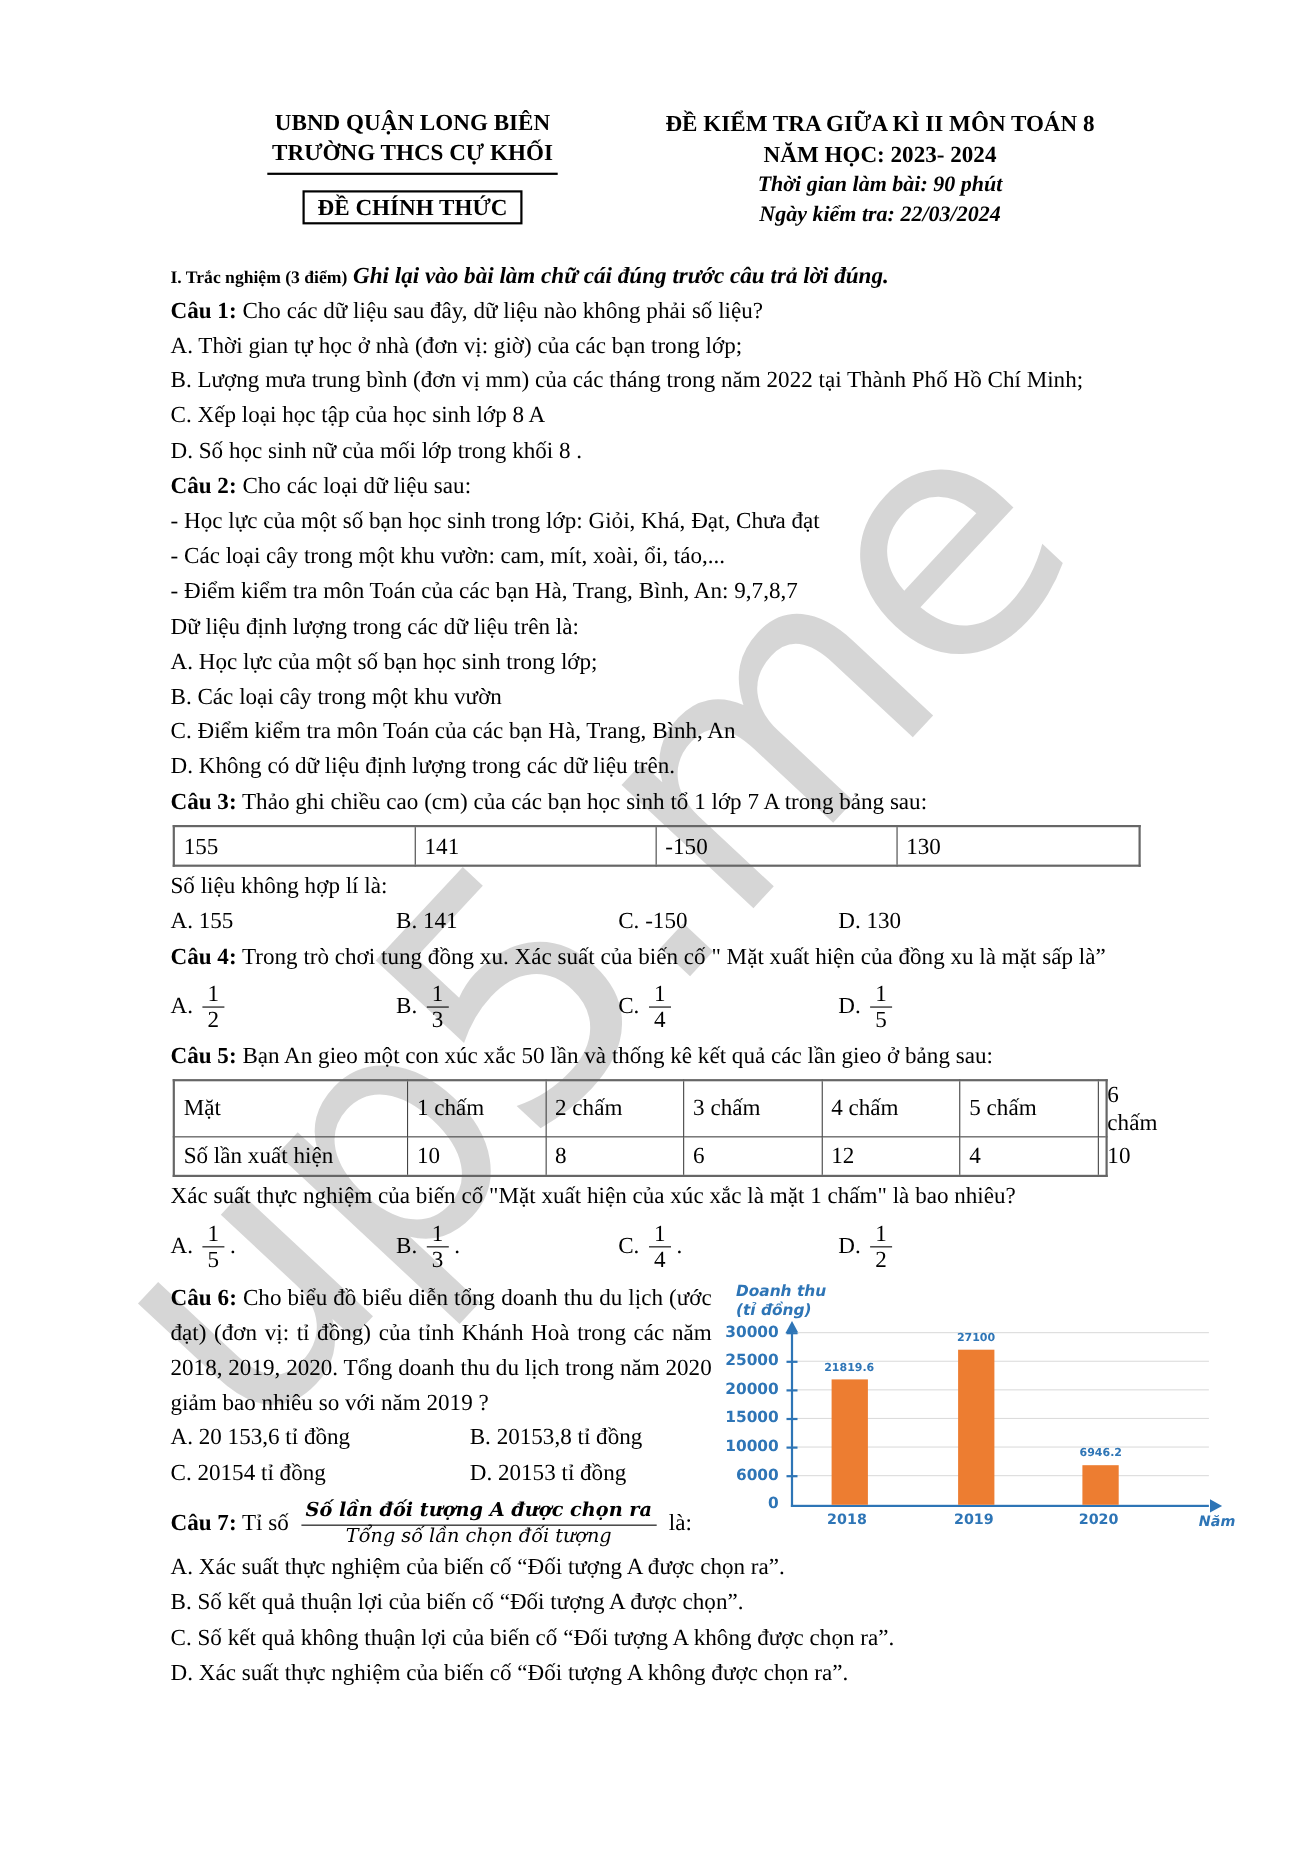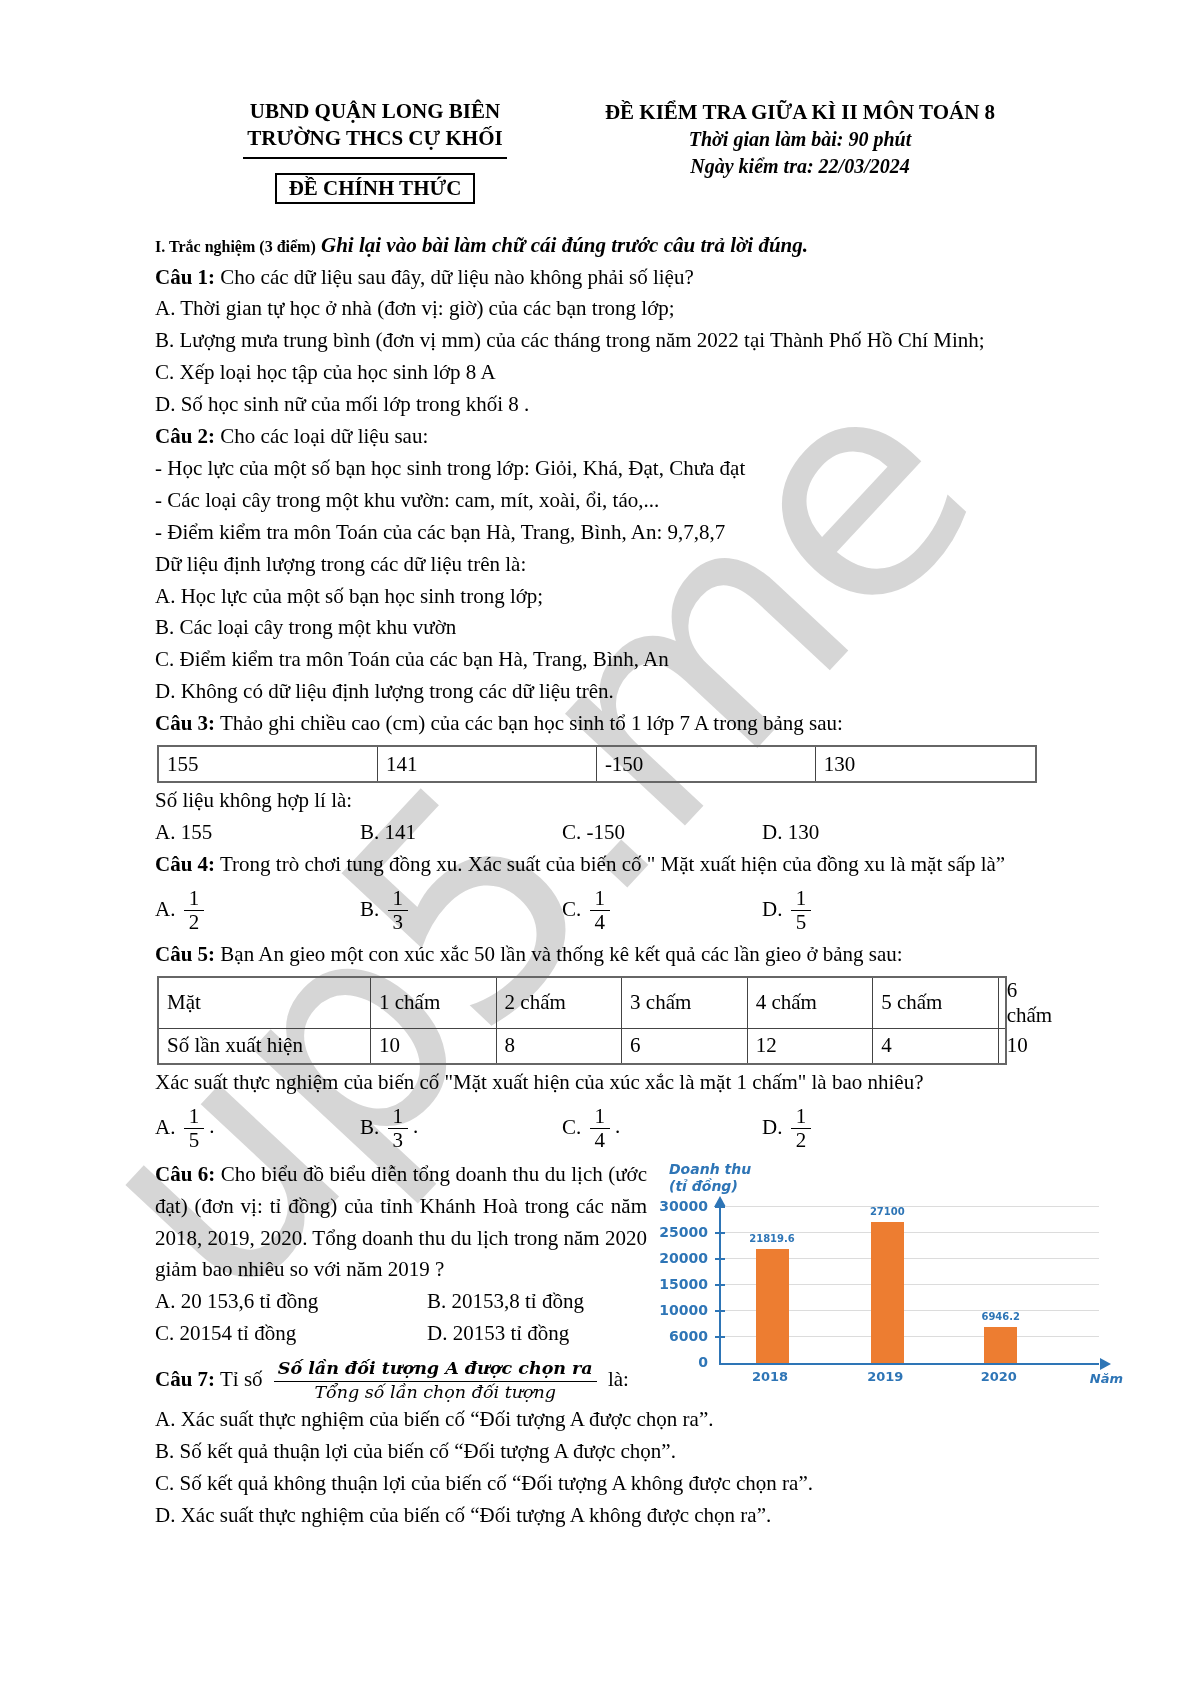--- a/index.html
+++ b/index.html
@@ -76,20 +76,21 @@
   <div class="content">
 
     <div class="hdr">
       <div class="hdr-left">
         <div class="org1">UBND QUẬN LONG BIÊN</div>
         <span class="org2">TRƯỜNG THCS CỰ KHỐI</span><br>
         <span class="badge">ĐỀ CHÍNH THỨC</span>
       </div>
       <div class="hdr-right">
         <div class="t1">ĐỀ KIỂM TRA GIỮA KÌ II MÔN TOÁN 8</div>
+        <div class="t2">NĂM HỌC: 2023- 2024</div>
         <div class="t3">Thời gian làm bài: 90 phút</div>
         <div class="t4">Ngày kiểm tra: 22/03/2024</div>
       </div>
     </div>
 
     <p class="para sect">
       <span class="qlabel">I. Trắc nghiệm (3 điểm)</span>
       <span class="instr">Ghi lại vào bài làm chữ cái đúng trước câu trả lời đúng.</span>
     </p>
 

